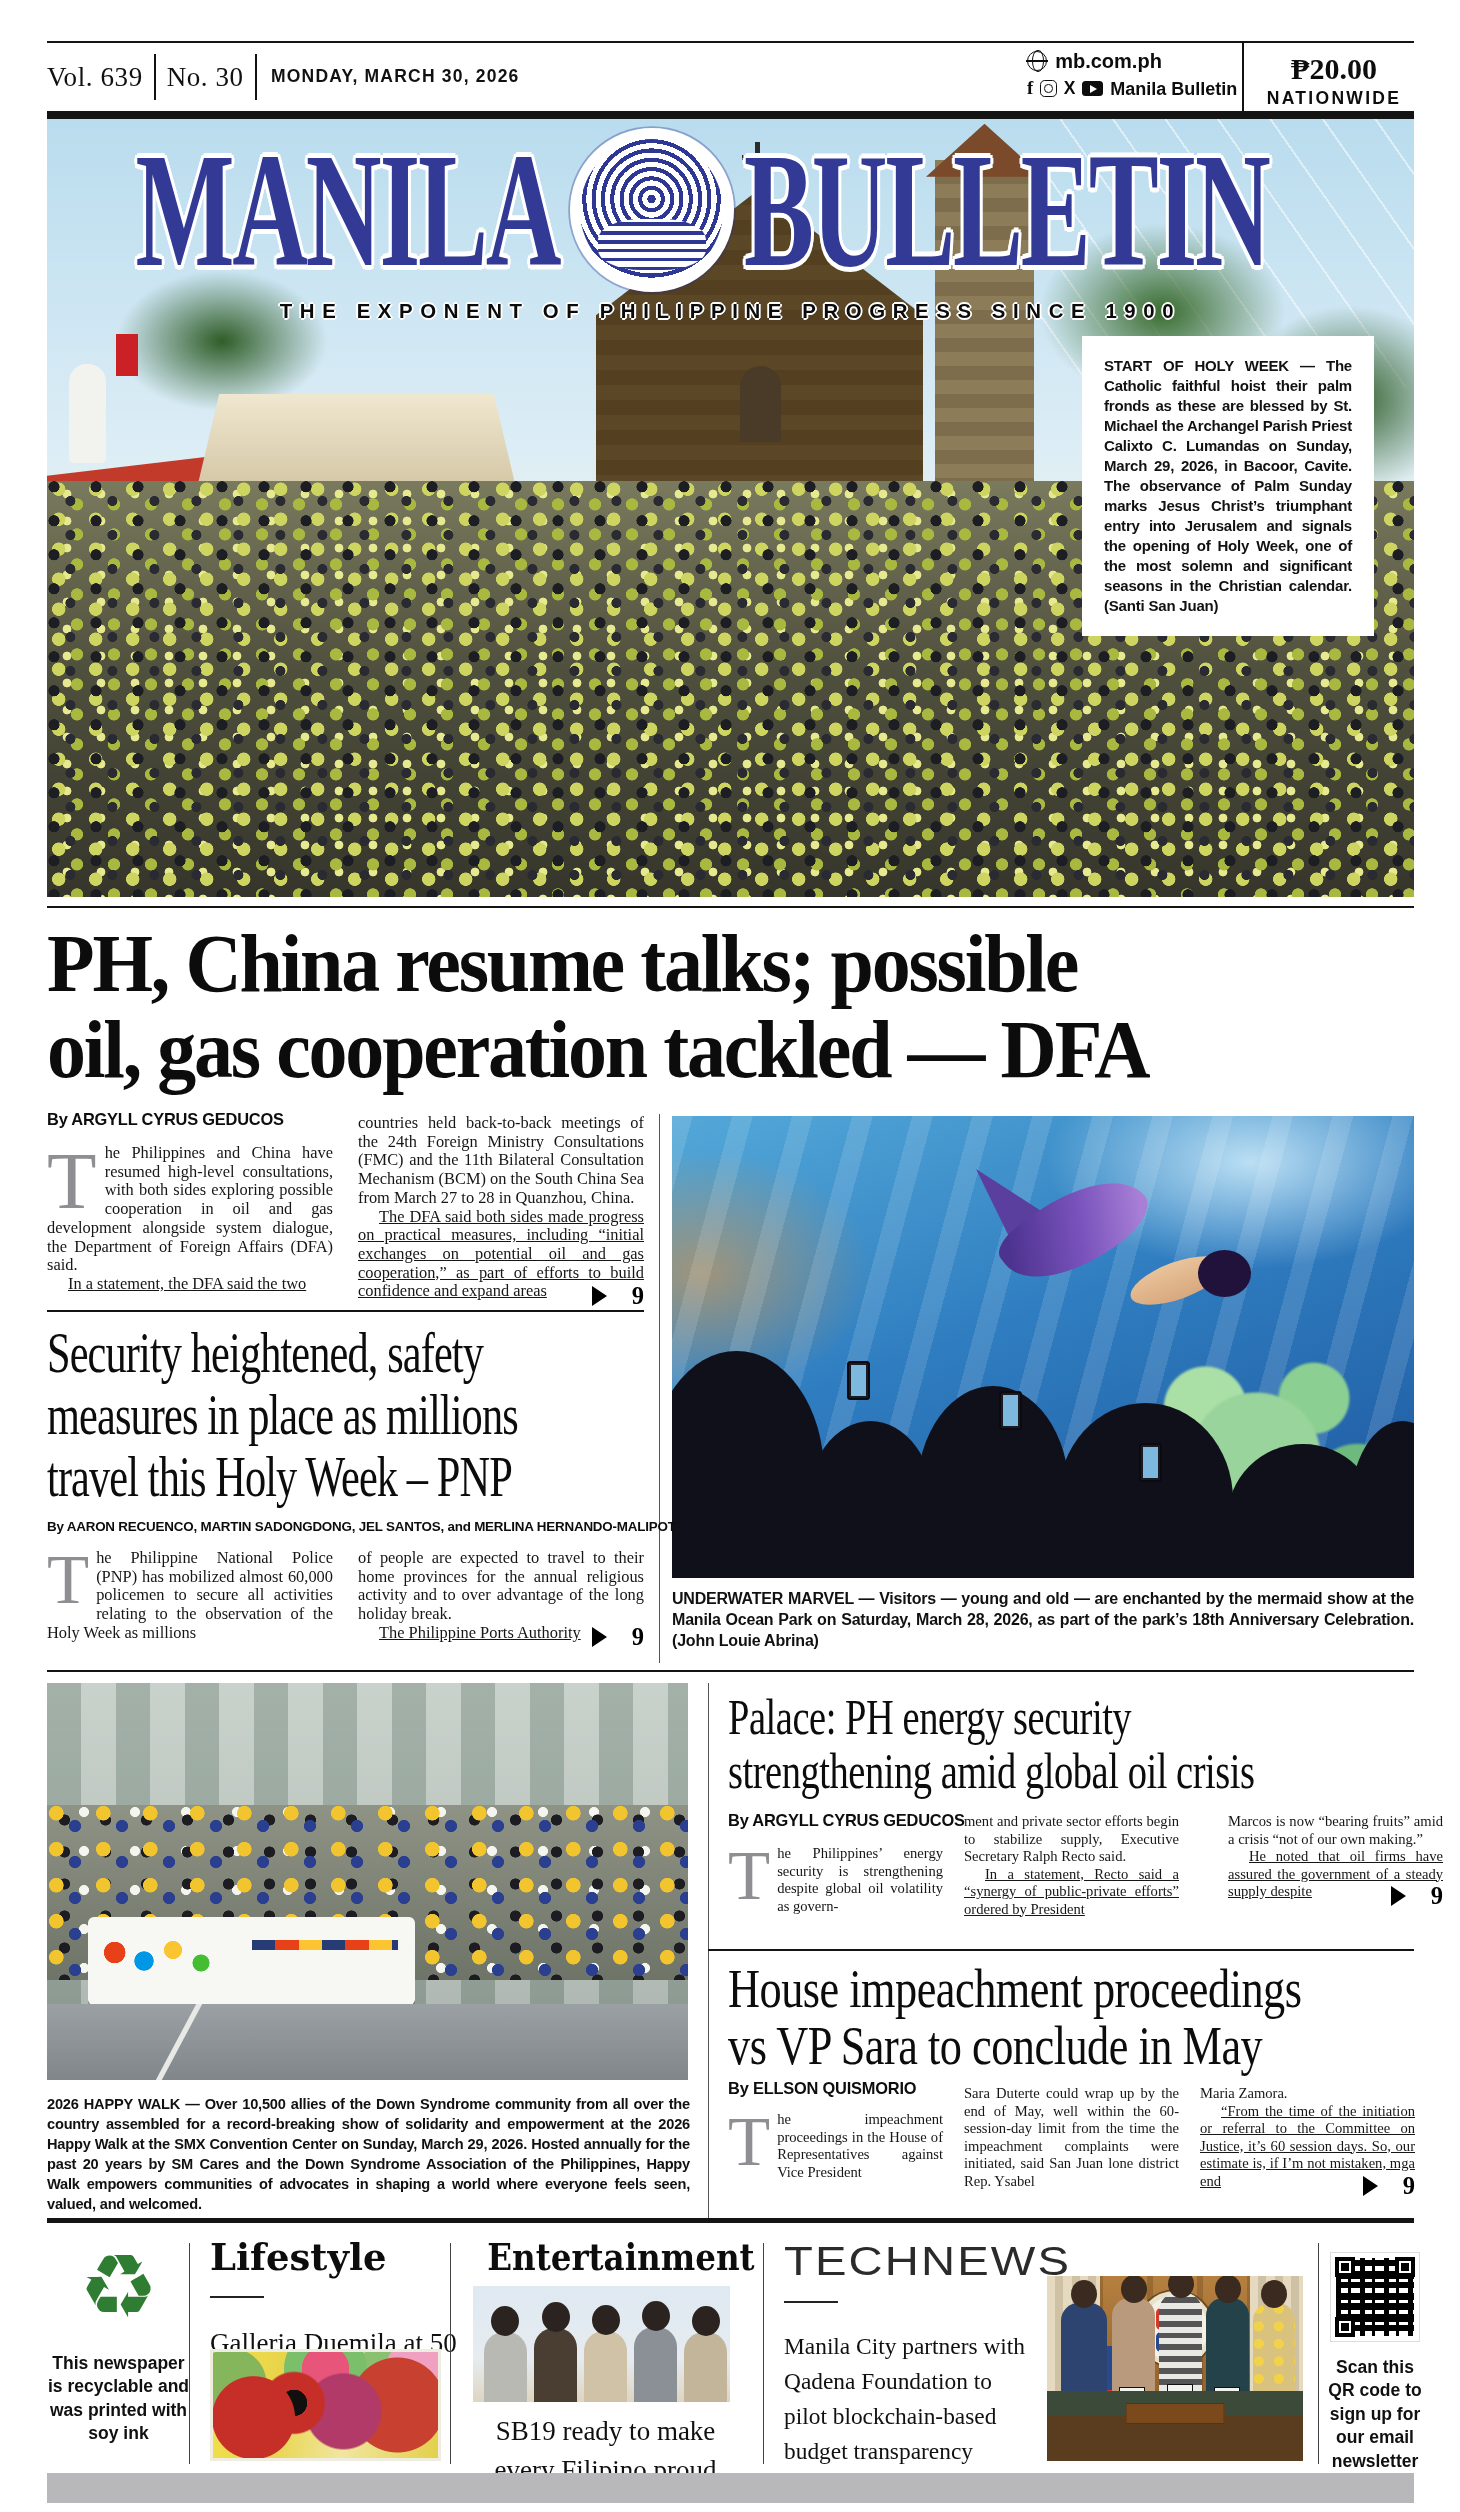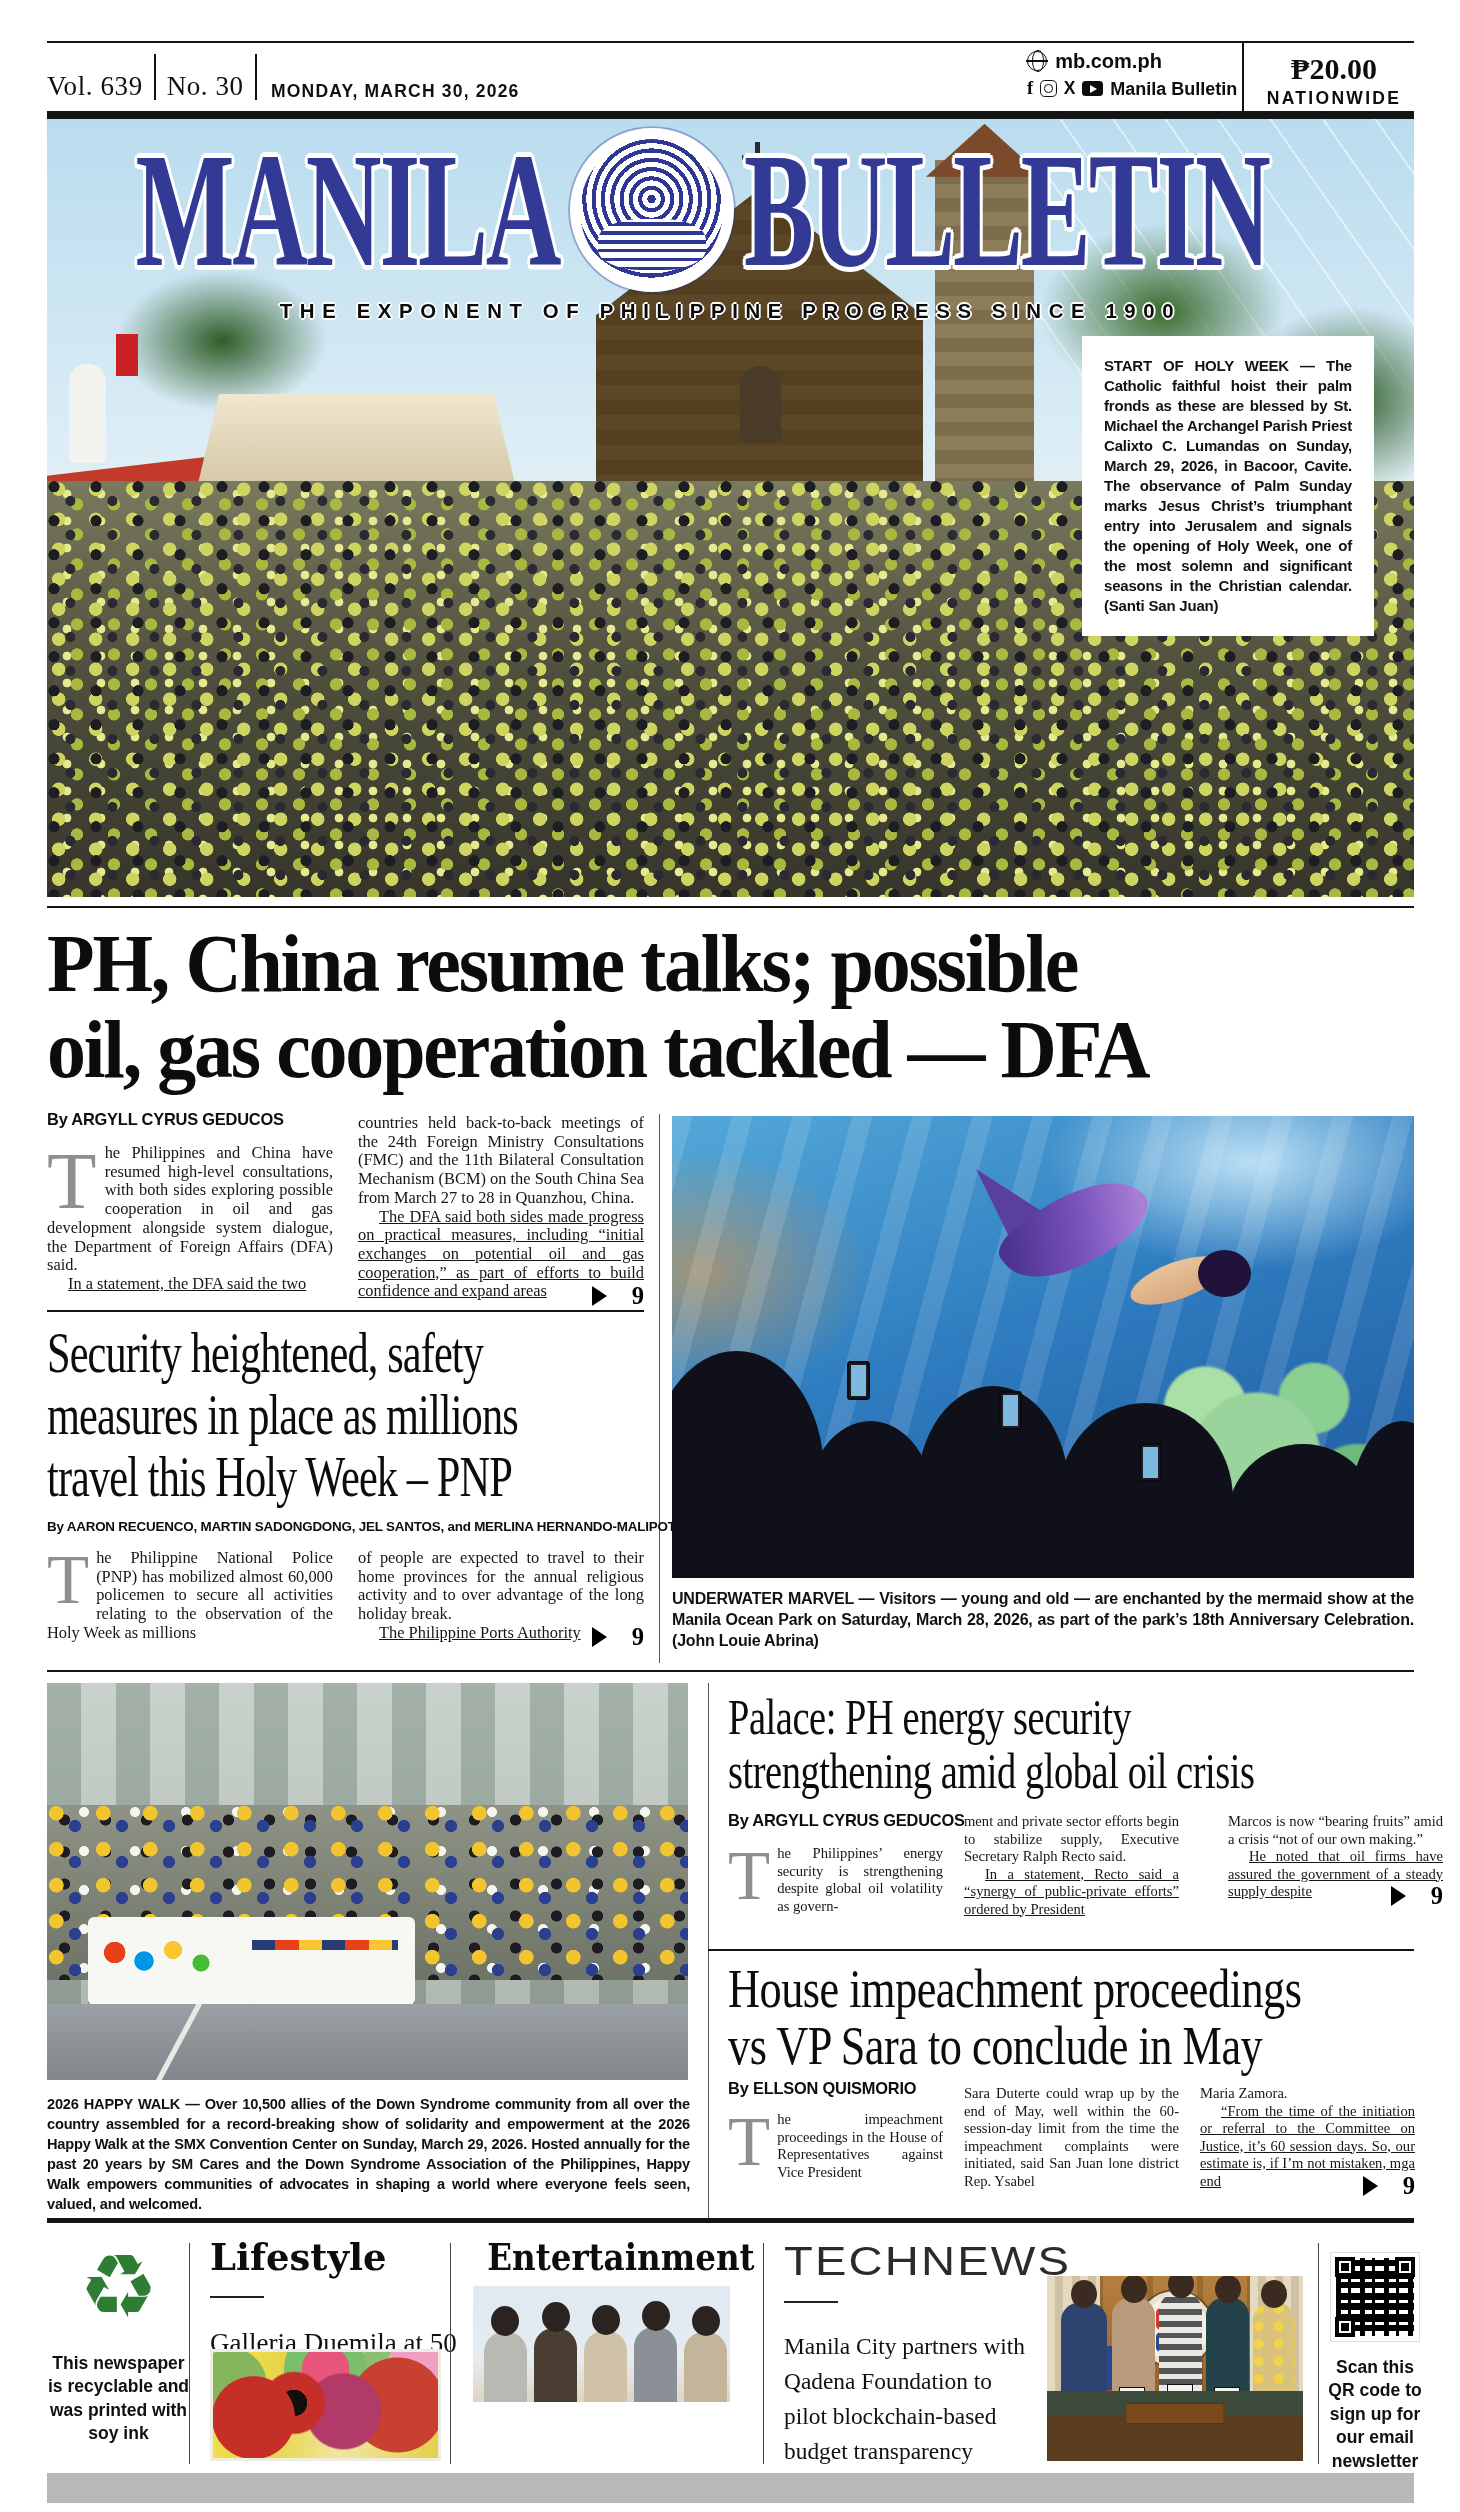--- a/index.html
+++ b/index.html
@@ -3,21 +3,21 @@
 <meta charset="utf-8">
 <style>
   * { margin:0; padding:0; box-sizing:border-box; }
   body { background:#e8e8e8; font-family:"Liberation Sans", sans-serif; }
   .page { position:relative; width:1461px; height:2512px; background:#ffffff; margin:0 auto; overflow:hidden; }
 
   .abs { position:absolute; }
   .rule { position:absolute; background:#141414; }
 
   
-  .tb-left { position:absolute; left:47px; top:54px; display:flex; align-items:flex-end; gap:11px; }
+  .tb-left { position:absolute; left:47px; top:54px; display:flex; align-items:center; gap:11px; }
   .tb-vol { font:400 27px/1 "Liberation Serif", serif; color:#111; letter-spacing:0.6px; }
   .tb-sep { width:1.8px; height:46px; background:#111; }
   .tb-date { font:700 17.5px/1 "Liberation Sans", sans-serif; letter-spacing:1.2px; color:#111; margin-left:3.5px; }
   .tb-right { position:absolute; left:1027px; top:51px; }
   .tb-site { display:flex; align-items:center; gap:8.2px; font:700 20px/1 "Liberation Sans", sans-serif; color:#0d0d0d; }
   .globe { width:20px; height:20px; border:1.8px solid #0d0d0d; border-radius:50%; position:relative; display:inline-block; }
   .globe::before { content:""; position:absolute; left:50%; top:-1.8px; bottom:-1.8px; width:9.3px; margin-left:-4.7px; border:1.8px solid #0d0d0d; border-radius:50%; }
   .globe::after { content:""; position:absolute; left:-1.8px; right:-1.8px; top:50%; height:1.8px; margin-top:-0.6px; background:#0d0d0d; }
   .tb-social { display:flex; align-items:center; gap:7px; margin-top:8.2px; font:700 18px/1 "Liberation Sans", sans-serif; color:#0d0d0d; }
   .si { display:inline-flex; align-items:center; justify-content:center; }
@@ -392,20 +392,21 @@
   <div class="abs" style="left:471px; top:2239px; width:269px; text-align:center;">
     <div class="f-label-serif" style="transform:scaleX(0.88); transform-origin:50% 50%; white-space:nowrap;">Entertainment</div>
   </div>
   <div class="sb19" style="left:473px; top:2286px; width:257px; height:116px;">
     <div class="fig" style="left:10.5px;  height:70px; background:#b9b9b4;"></div>
     <div class="fig" style="left:61px; height:74px; background:#4a3e32;"></div>
     <div class="fig" style="left:111px; height:71px; background:#cfc2a6;"></div>
     <div class="fig" style="left:161px; height:75px; background:#8b8f96;"></div>
     <div class="fig" style="left:211px; height:70px; background:#c3b59a;"></div>
   </div>
+  <div class="abs f-headline" style="left:471px; top:2412px; width:269px; text-align:center; line-height:1.45;">SB19 ready to make every Filipino proud</div>
   <div class="rule" style="left:763px; top:2243px; width:1.2px; height:221px; background:#444;"></div>
 
   <div class="abs" style="left:784px; top:2241px; width:251px;">
     <div class="technews-mark">TECHNEWS</div>
     <div class="f-underline"></div>
     <div class="f-headline" style="margin-top:26px; font-size:23.4px; line-height:35px;">Manila City partners with Qadena Foundation to pilot blockchain-based budget transparency system</div>
   </div>
   <div class="officials" style="left:1047px; top:2276px; width:256px; height:185px;">
     <div class="curtain" style="left:0;"></div>
     <div class="curtain" style="right:0;"></div>

